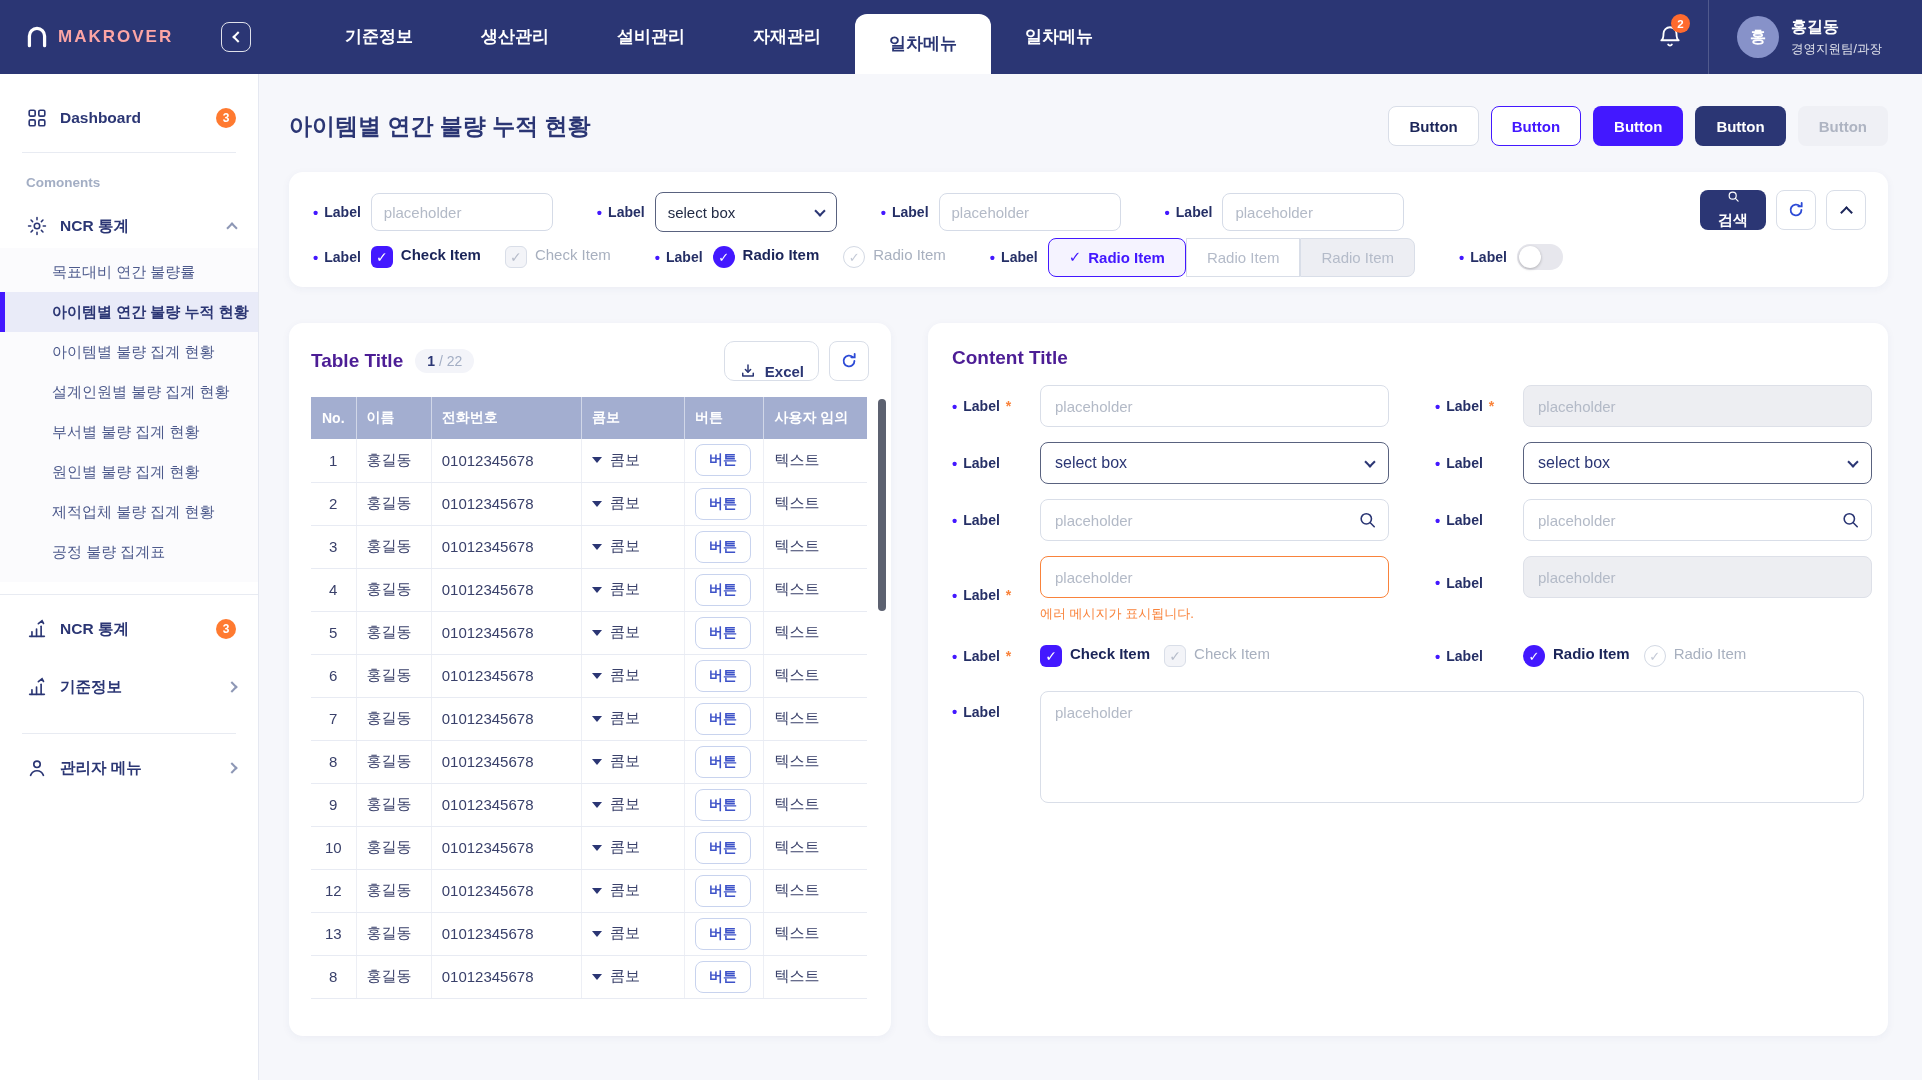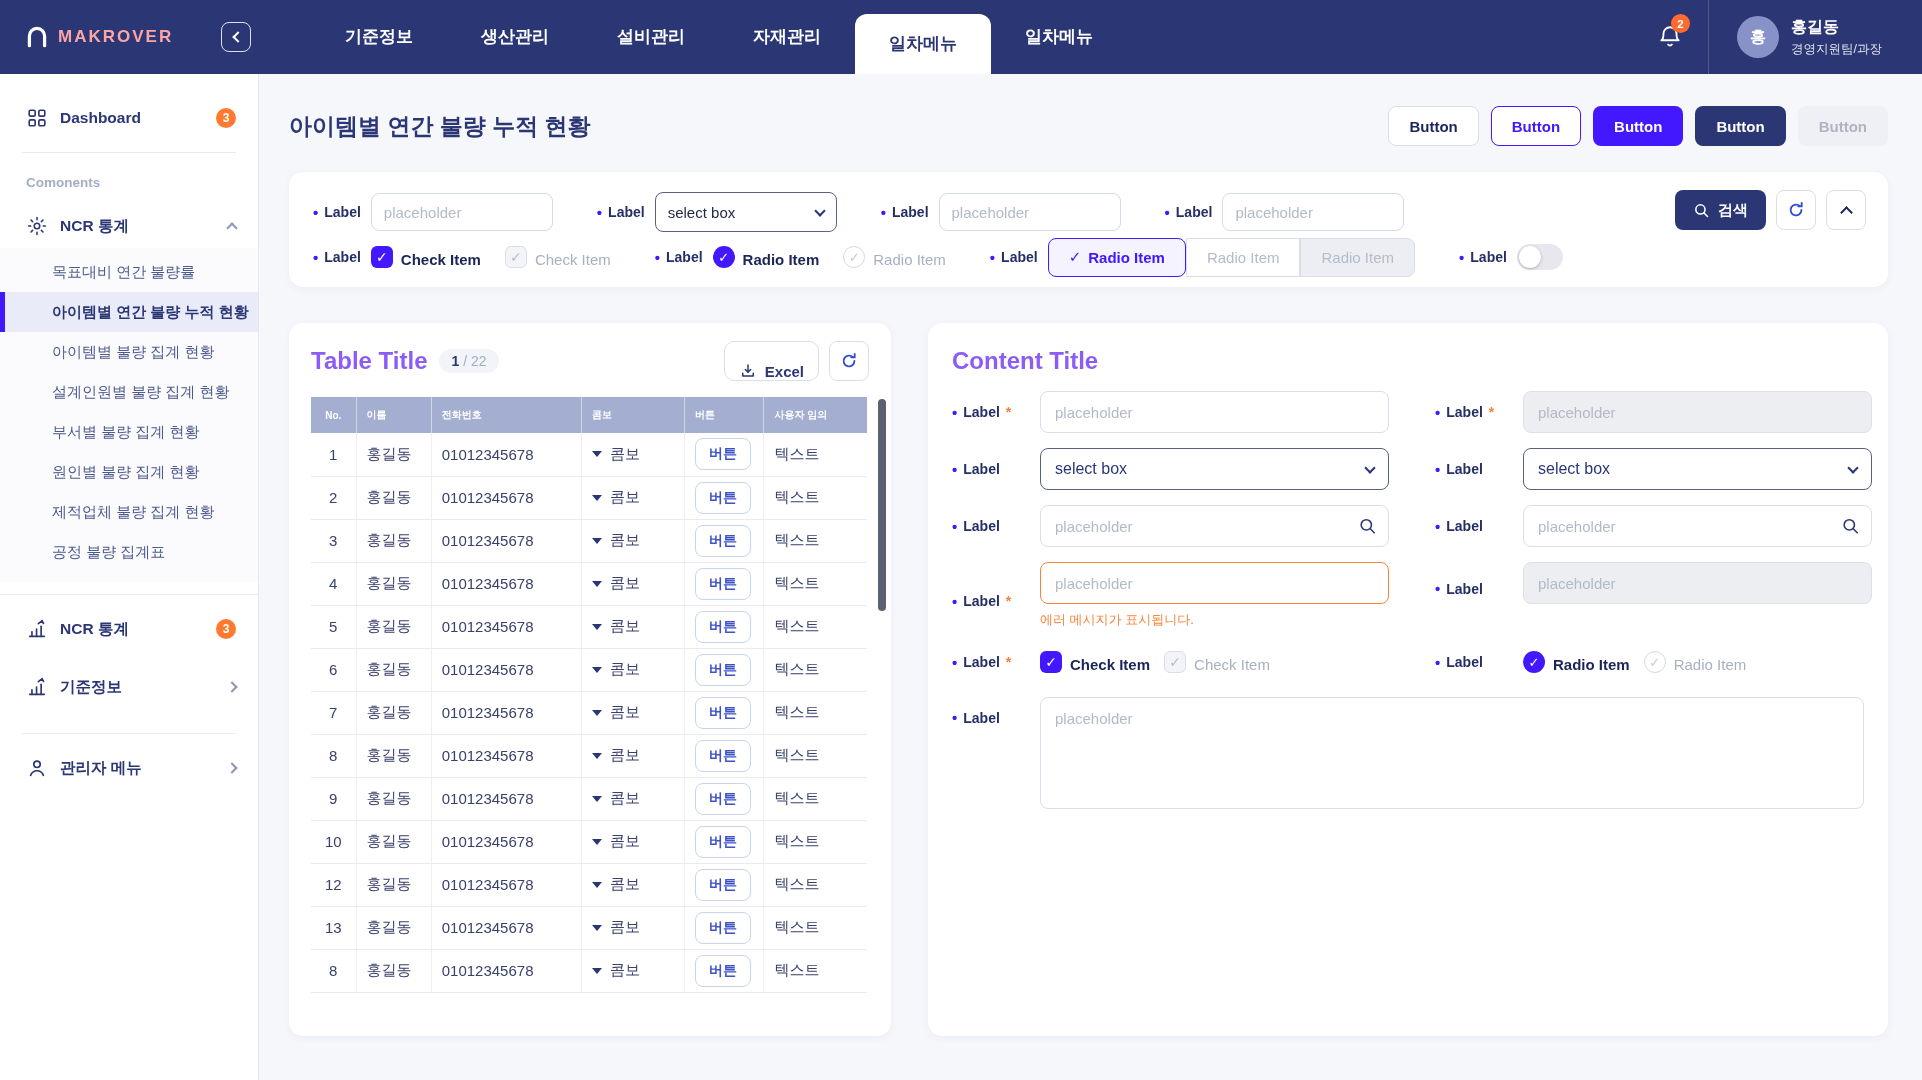--- a/index.html
+++ b/index.html
@@ -66,62 +66,62 @@
   .f-group { display:flex; align-items:center; gap:10px; }
   .lbl { display:flex; align-items:center; gap:6px; font-size:14px; font-weight:700; color:#252F66; white-space:nowrap; }
   .dot { color:#4318FF; font-size:15px; }
   .req { color:#F9833B; }
   .t-input { width:182px; height:38px; border:1px solid #D5DBE7; border-radius:8px; padding:0 12px; font-size:15px; color:#2B3674; background:#fff; font-family:inherit; }
   .t-input::placeholder { color:#B3BAC7; }
   .select { width:182px; height:40px; border:1px solid #59627F; border-radius:8px; padding:0 12px; display:flex; align-items:center; justify-content:space-between; cursor:pointer; background:#fff; }
   .select .sel-val { font-size:15px; color:#222B45; }
   .select .chev { color:#2B3674; }
   .f-actions { position:absolute; top:18px; right:22px; display:flex; gap:10px; }
-  .btn-search { height:40px; padding:0 18px; background:#2B3674; border:none; border-radius:8px; color:#fff; font-size:15px; font-weight:700; display:flex; align-items:center; gap:8px; cursor:pointer; font-family:inherit; }
+  .btn-search { height:40px; padding:0 18px; background:#2B3674; border:none; border-radius:8px; color:#fff; font-size:15px; font-weight:700; display:flex; align-items:center; gap:8px; cursor:pointer; font-family:inherit;flex-direction:column; }
   .icon-btn { width:40px; height:40px; background:#fff; border:1px solid #D9DEE8; border-radius:8px; display:flex; align-items:center; justify-content:center; cursor:pointer; }
   .icon-btn .chev { color:#1B2559; width:9px; height:9px; }
 
   .cb { width:22px; height:22px; border-radius:6px; flex:none; display:flex; align-items:center; justify-content:center; font-size:14px; font-weight:800; cursor:pointer; }
   .cb.checked { background:#4318FF; color:#fff; }
   .cb.checked::after { content:"✓"; }
   .cb.off { background:#F3F4F8; border:1px solid #D9DEE8; color:#B6BCCA; }
   .cb.off::after { content:"✓"; }
   .rd { width:22px; height:22px; border-radius:50%; flex:none; display:flex; align-items:center; justify-content:center; font-size:13px; font-weight:800; cursor:pointer; }
   .rd.checked { background:#4318FF; color:#fff; }
   .rd.checked::after { content:"✓"; }
   .rd.off { background:#fff; border:1px solid #D3D9E4; color:#C3C9D6; }
   .rd.off::after { content:"✓"; }
-  .opt { display:flex; align-items:flex-end; gap:8px; }
+  .opt { display:flex; align-items:flex-start; gap:8px; }
   .opt-label { font-size:15px; color:#1B2559; font-weight:600; }
   .opt-label.muted { color:#A8B0BF; font-weight:500; }
   .opt + .opt { margin-left:14px; }
 
   .seg-group { display:flex; }
   .seg { height:39px; padding:0 20px; display:flex; align-items:center; gap:7px; font-size:15px; cursor:pointer; background:#fff; border:1px solid #D9DEE8; color:#B4BBC9; font-family:inherit; }
   .seg:first-child { border-radius:8px 0 0 8px; }
   .seg:last-child { border-radius:0 8px 8px 0; background:#EDEEF3; }
   .seg.active { border:1.6px solid #4318FF; background:#F5F3FF; color:#4318FF; font-weight:700; border-radius:8px; position:relative; z-index:1; }
   .seg-check::after { content:"✓"; font-weight:800; }
   .toggle { width:46px; height:26px; border-radius:13px; background:#E7E7ED; position:relative; cursor:pointer; flex:none; }
   .toggle .knob { position:absolute; left:2px; top:2px; width:22px; height:22px; border-radius:50%; background:#fff; box-shadow:0 1px 3px rgba(0,0,0,.25); }
 
   
   .cards-row { display:flex; gap:37px; height:713px; }
   .table-card { width:602px; flex:none; padding:18px 22px 0; position:relative; overflow:hidden; }
   .content-card { flex:1; padding:24px 24px 0; overflow:hidden; }
   .card-head { display:flex; align-items:center; margin-bottom:16px; }
-  .card-title { font-size:24px; font-weight:800; color:#8b5cf6; }
+  .card-title { font-size:19px; font-weight:800; color:#4c1d95; }
   .page-pill { margin-left:12px; background:#F3F4F9; border-radius:12px; padding:4px 12px; font-size:14px; display:flex; gap:4px; align-items:center; }
   .pg-cur { color:#2B3674; font-weight:700; }
   .pg-tot { color:#A3AEC4; }
   .head-actions { margin-left:auto; display:flex; gap:10px; }
   .btn-excel { height:40px; padding:0 14px; background:#fff; border:1px solid #D9DEE8; border-radius:10px; display:flex; align-items:flex-end; gap:8px; font-size:15px; font-weight:700; color:#2B3674; cursor:pointer; font-family:inherit; }
 
   table.grid { border-collapse:collapse; table-layout:fixed; width:556px; }
-  .grid th { background:#A3AED0; color:#fff; font-size:10px; font-weight:600; height:36px; text-align:left; padding:6px 10px; border-right:1px solid rgba(255,255,255,.5); }
+  .grid th { background:#A3AED0; color:#fff; font-size:14px; font-weight:600; height:36px; text-align:left; padding:12px 10px; border-right:1px solid rgba(255,255,255,.5); }
   .grid th:last-child { border-right:none; }
   .grid td { height:43px; font-size:15px; color:#39406A; padding:0 10px; border-bottom:1px solid #E8EBF3; border-right:1px solid #EDEFF5; }
   .grid td:last-child { border-right:none; }
   .grid tr:last-child td { border-top:1px solid #D4D9E4; }
   .col-no { width:42px; } .col-name { width:70px; } .col-phone { width:140px; }
   .col-combo { width:96px; } .col-btn { width:74px; } .col-text { width:96px; }
   .c-no { text-align:center; }
   .combo { display:flex; align-items:center; gap:8px; cursor:pointer; }
   .tri { width:0; height:0; border-left:5px solid transparent; border-right:5px solid transparent; border-top:6px solid #2B3674; }
   .row-btn { background:#fff; border:1px solid #C8D3EE; border-radius:8px; padding:6px 13px; color:#3D52C8; font-size:14px; font-weight:700; cursor:pointer; font-family:inherit; }

